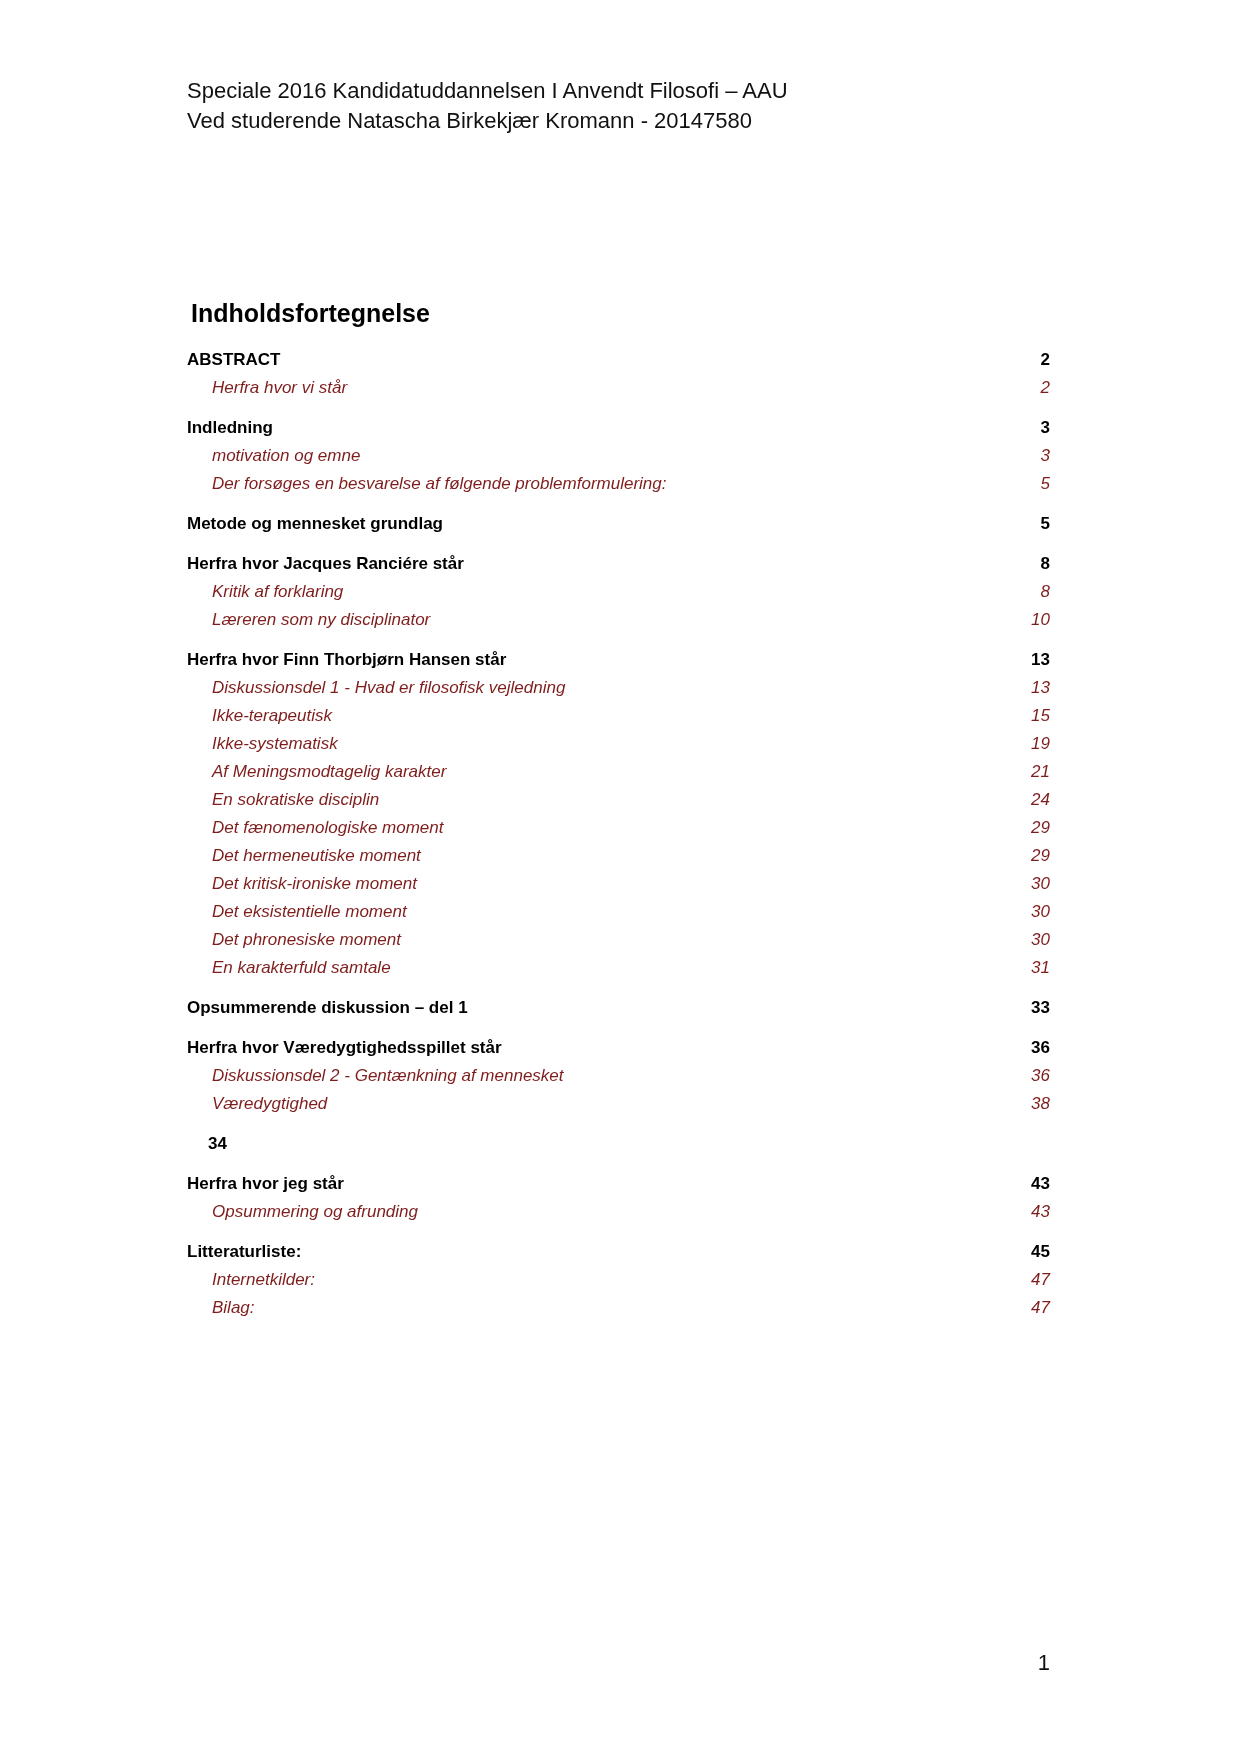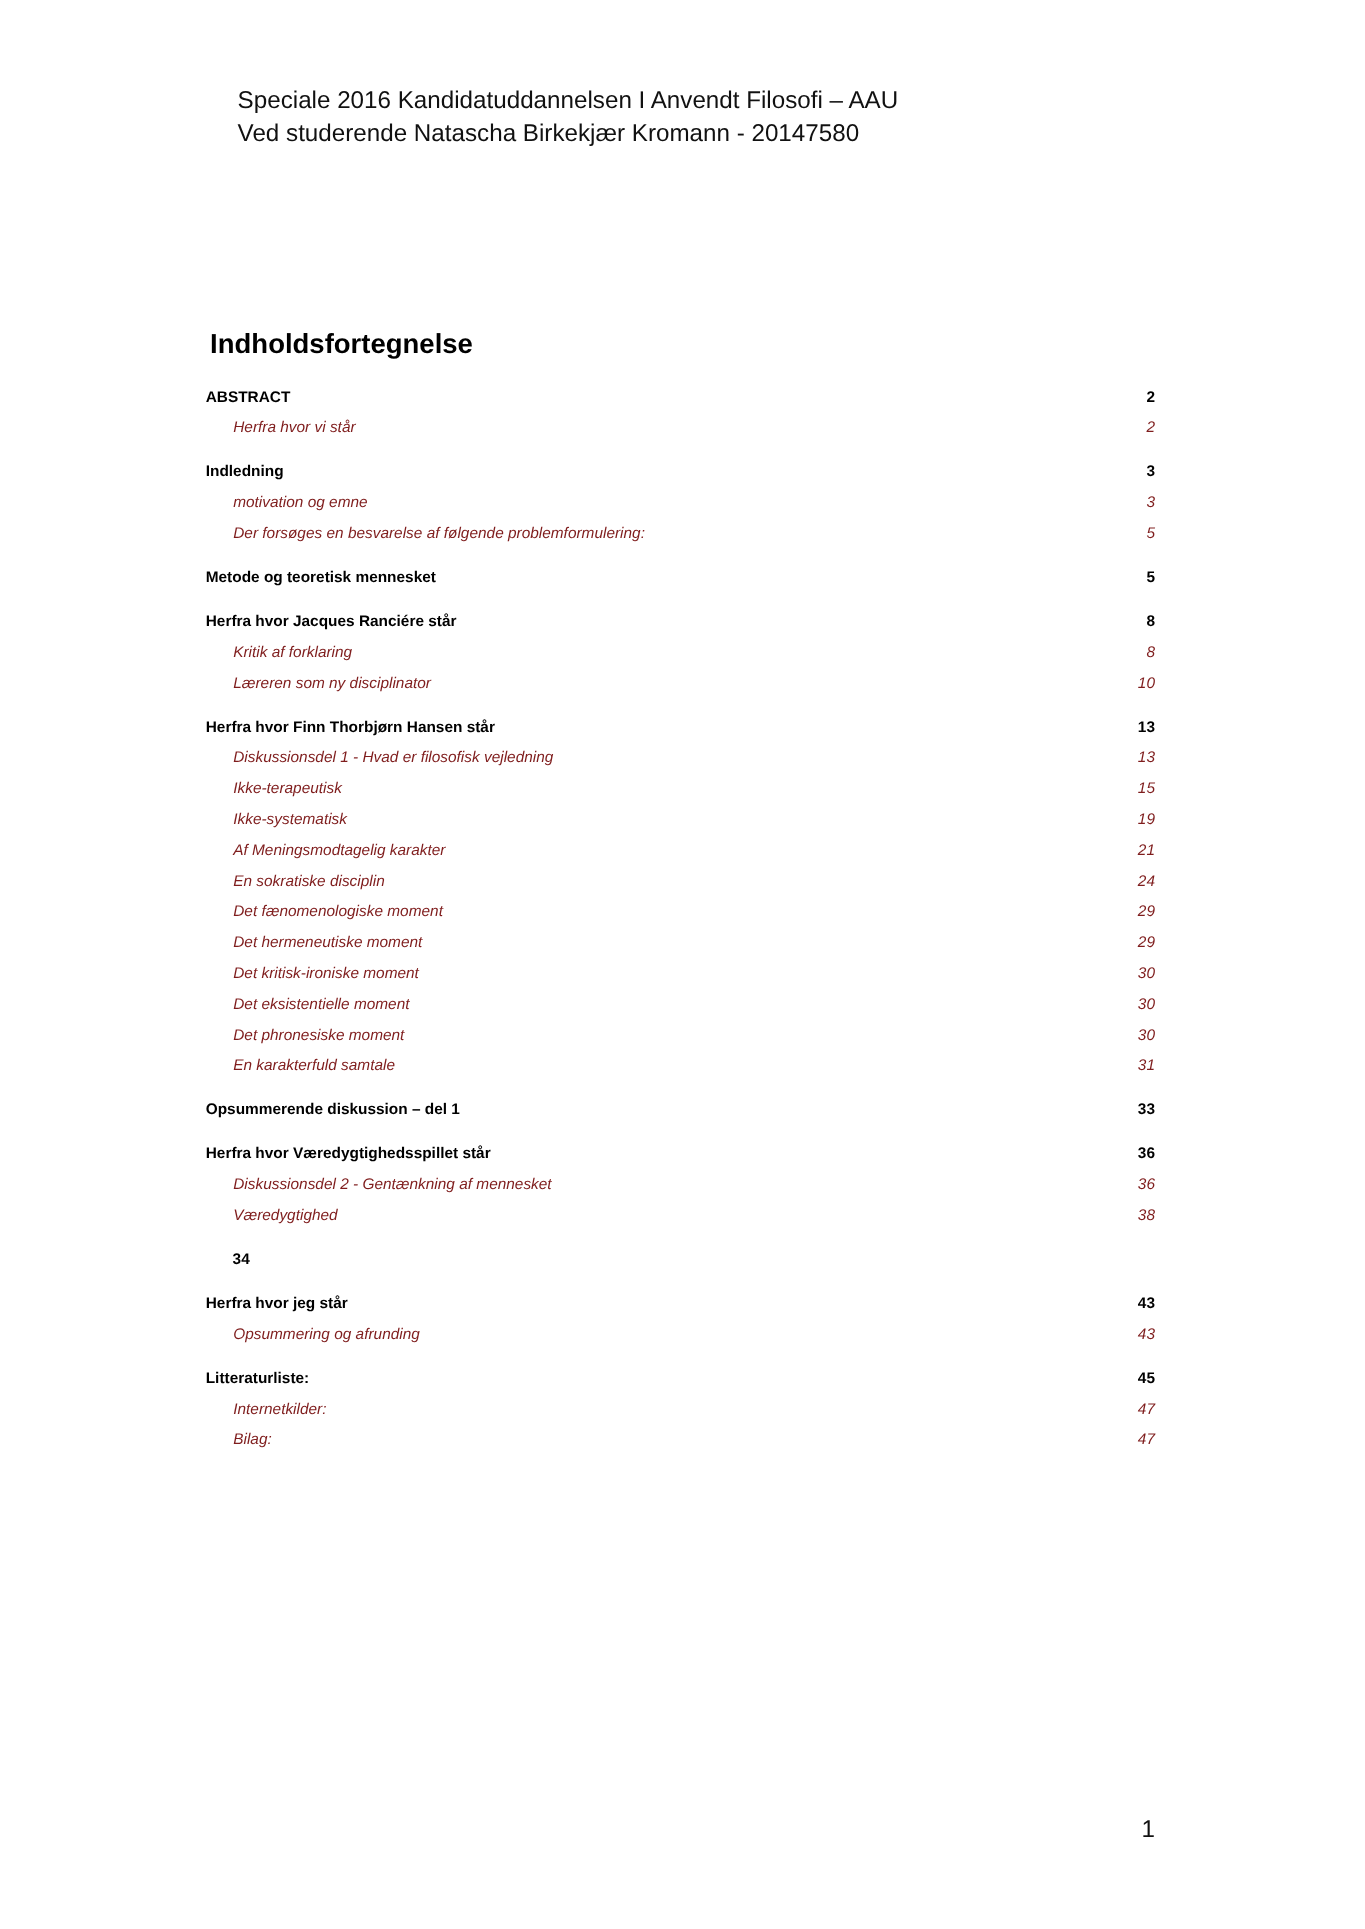--- a/index.html
+++ b/index.html
@@ -18,21 +18,20 @@
     .page-header {
       position: absolute;
       left: 187px;
       top: 76px;
       font-size: 22px;
       line-height: 30px;
       color: #111111;
     }
     .page-header div {
       white-space: nowrap;
-      margin-left: 29px;
     }
     .toc-title {
       position: absolute;
       left: 187px;
       top: 292px;
       font-size: 25px;
       font-weight: bold;
       margin: 4px;
       line-height: 34px;
       white-space: nowrap;
@@ -45,21 +44,21 @@
     }
     .toc-group {
       margin-bottom: 12px;
     }
     .toc-row {
       display: flex;
       justify-content: space-between;
       align-items: baseline;
       height: 28px;
       line-height: 28px;
-      font-size: 14px;
+      font-size: 17px;
       white-space: nowrap;
     }
     .toc-row.level-1 {
       font-weight: bold;
     }
     .toc-row.level-2 {
       font-style: italic;
       padding-left: 25px;
       color: #7f1d1d;
     }
@@ -107,21 +106,21 @@
         <span>motivation og emne</span>
         <span class="toc-page">3</span>
       </div>
       <div class="toc-row level-2">
         <span>Der forsøges en besvarelse af følgende problemformulering:</span>
         <span class="toc-page">5</span>
       </div>
     </div>
     <div class="toc-group">
       <div class="toc-row level-1">
-        <span>Metode og teoretisk mennesket</span>
+        <span>Metode og mennesket grundlag</span>
         <span class="toc-page">5</span>
       </div>
     </div>
     <div class="toc-group">
       <div class="toc-row level-1">
         <span>Herfra hvor Jacques Ranciére står</span>
         <span class="toc-page">8</span>
       </div>
       <div class="toc-row level-2">
         <span>Kritik af forklaring</span>

